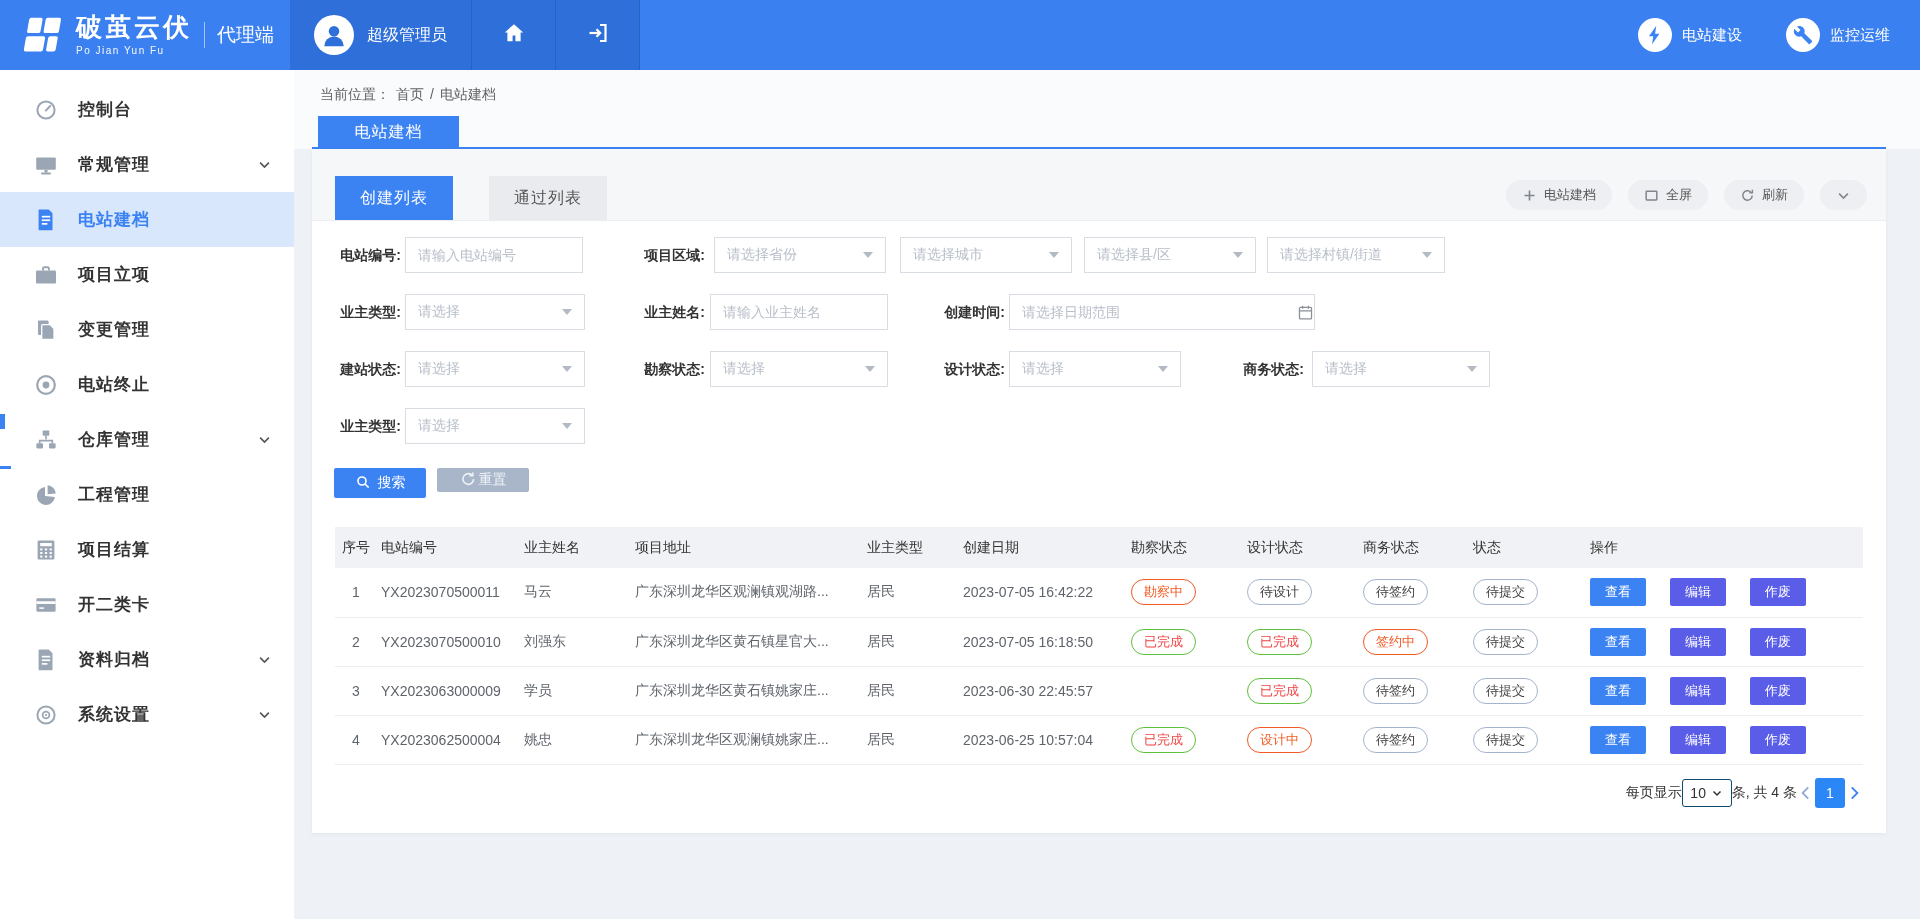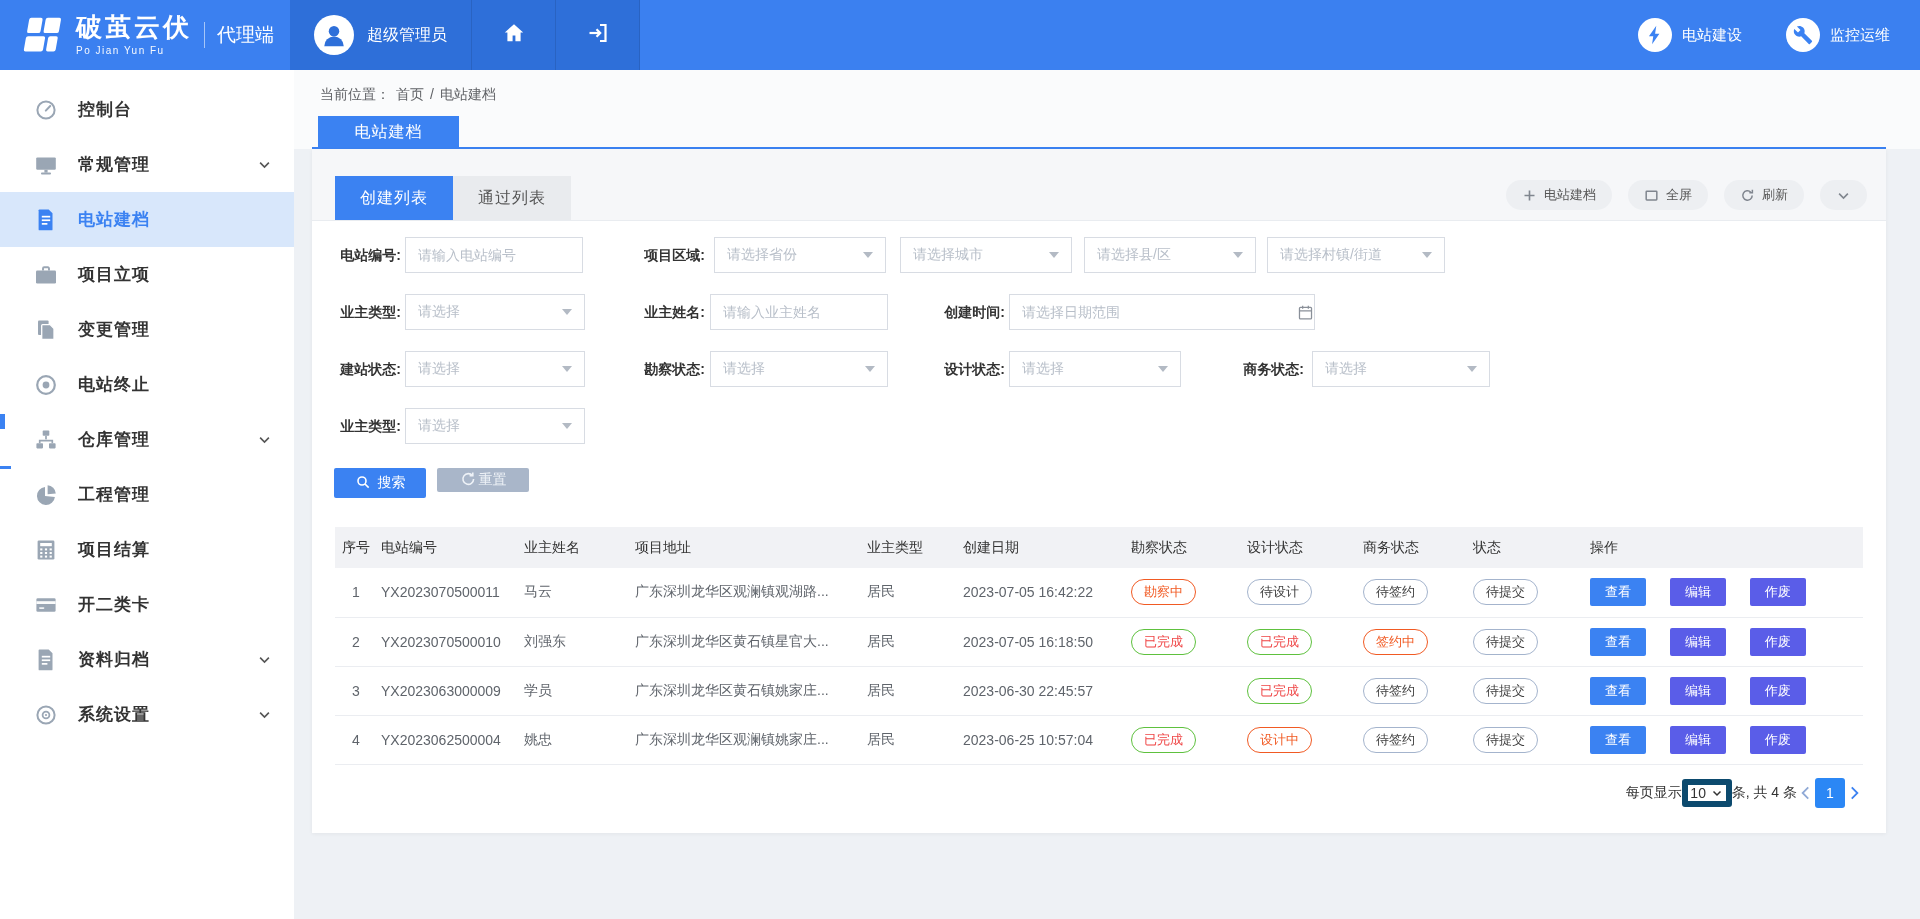--- a/index.html
+++ b/index.html
@@ -39,21 +39,21 @@
   
   .content { position:absolute; top:70px; left:294px; width:1626px; height:849px; background:#eef1f5; }
   .topstrip { position:absolute; top:0; left:0; width:100%; height:79px; background:#fafbfc; }
   .breadcrumb { position:absolute; top:16px; left:26px; font-size:14px; color:#606266; display:flex; gap:6px; }
   .breadcrumb .bc-home { cursor:pointer; }
   .page-tab { position:absolute; left:24px; top:46px; width:141px; height:33px; background:#3b82f2; color:#fff; font-size:16px; display:flex; align-items:center; justify-content:center; cursor:pointer; letter-spacing:1px; }
   .blue-line { position:absolute; left:18px; top:77px; width:1574px; height:2px; background:#3b82f2; }
 
   .card { position:absolute; left:18px; top:79px; width:1574px; height:684px; background:#fff; box-shadow:0 1px 4px rgba(0,0,0,.05); }
   .tabs-strip { height:72px; background:#f6f7f9; border-bottom:1px solid #e9ecf0; position:relative; display:flex; align-items:flex-end; }
-  .list-tab { width:118px; height:44px; display:flex; align-items:center; justify-content:center; font-size:16px; cursor:pointer; letter-spacing:1px; }
+  .list-tab { width:118px; height:44px; display:flex; align-items:center; justify-content:center; font-size:16px; cursor:pointer; letter-spacing:1px;margin-left:36px; }
   .list-tab.t-active { background:#3b82f2; color:#fff; margin-left:23px; }
   .list-tab.t-inactive { background:#e9ebee; color:#555; }
   .toolbar { position:absolute; right:19px; top:31px; display:flex; gap:16px; }
   .tbtn { height:30px; border-radius:15px; background:#edeff2; border:none; color:#555; font-size:13px; display:flex; align-items:center; gap:7px; padding:0 16px; cursor:pointer; white-space:nowrap; }
   .tbtn .ticn { display:flex; color:#80868f; }
 
   
   .filters { position:relative; padding-top:16px; }
   .frow { position:relative; height:57px; }
   .flabel { position:absolute; top:0; height:36px; line-height:36px; font-size:14px; font-weight:bold; color:#333; text-align:right; width:89px; white-space:nowrap; }
@@ -79,21 +79,21 @@
   .pill { display:inline-block; min-width:58px; padding:0 12px; height:26px; line-height:24px; border-radius:13px; border:1px solid; font-size:13px; text-align:center; }
   .st-orange { color:#f15a23; border-color:#f15a23; }
   .st-green  { color:#ef4444; border-color:#5ec13e; }
   .st-slate  { color:#404040; border-color:#a4b4cd; }
   .abtn { width:56px; height:28px; border:none; color:#fff; font-size:13px; cursor:pointer; margin-right:20px; border-radius:2px; }
   .abtn-view { background:#3b82f2; }
   .abtn-edit, .abtn-void { background:#5a5de8; }
 
   
   .pagination { display:flex; align-items:center; justify-content:flex-end; margin:13px 23px 0; gap:0; font-size:14px; color:#333; }
-  .pp-select { width:50px; height:28px; border:6px solid #0c4a6e; border-radius:3px; display:flex; align-items:center; justify-content:center; gap:5px; background:#fff; cursor:pointer; }
+  .pp-select { width:50px; height:28px; border:1px solid #0c4a6e; border-radius:3px; display:flex; align-items:center; justify-content:center; gap:5px; background:#fff; cursor:pointer; }
   .pg-chevron { display:flex; cursor:pointer; }
   .pg-prev { color:#8fa9d6; }
   .pg-next { color:#3b82f2; }
   .page-box { width:30px; height:30px; background:#2b87f5; color:#fff; border-radius:3px; display:flex; align-items:center; justify-content:center; font-size:14px; cursor:pointer; }
 </style>
 </head>
 <body>
 
 <header class="app-header">
   <div class="logo-area">

